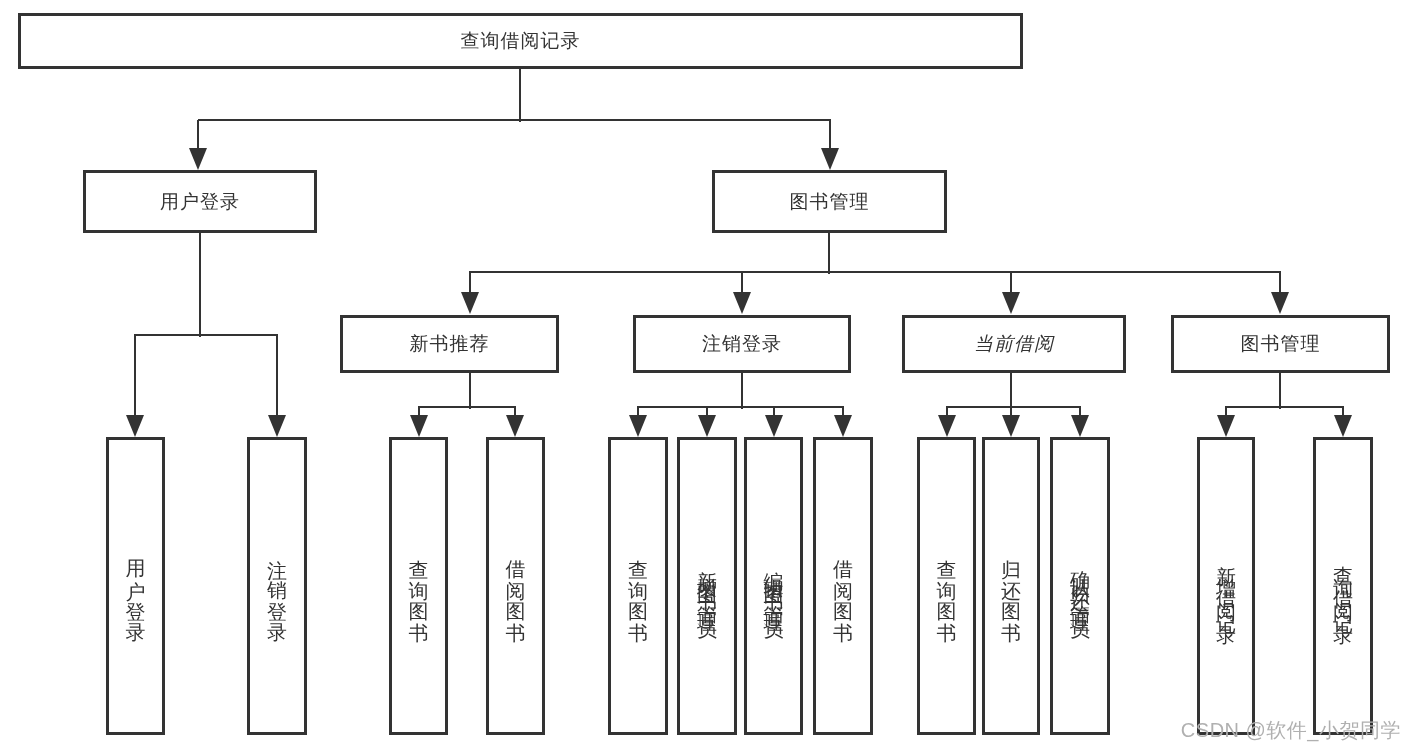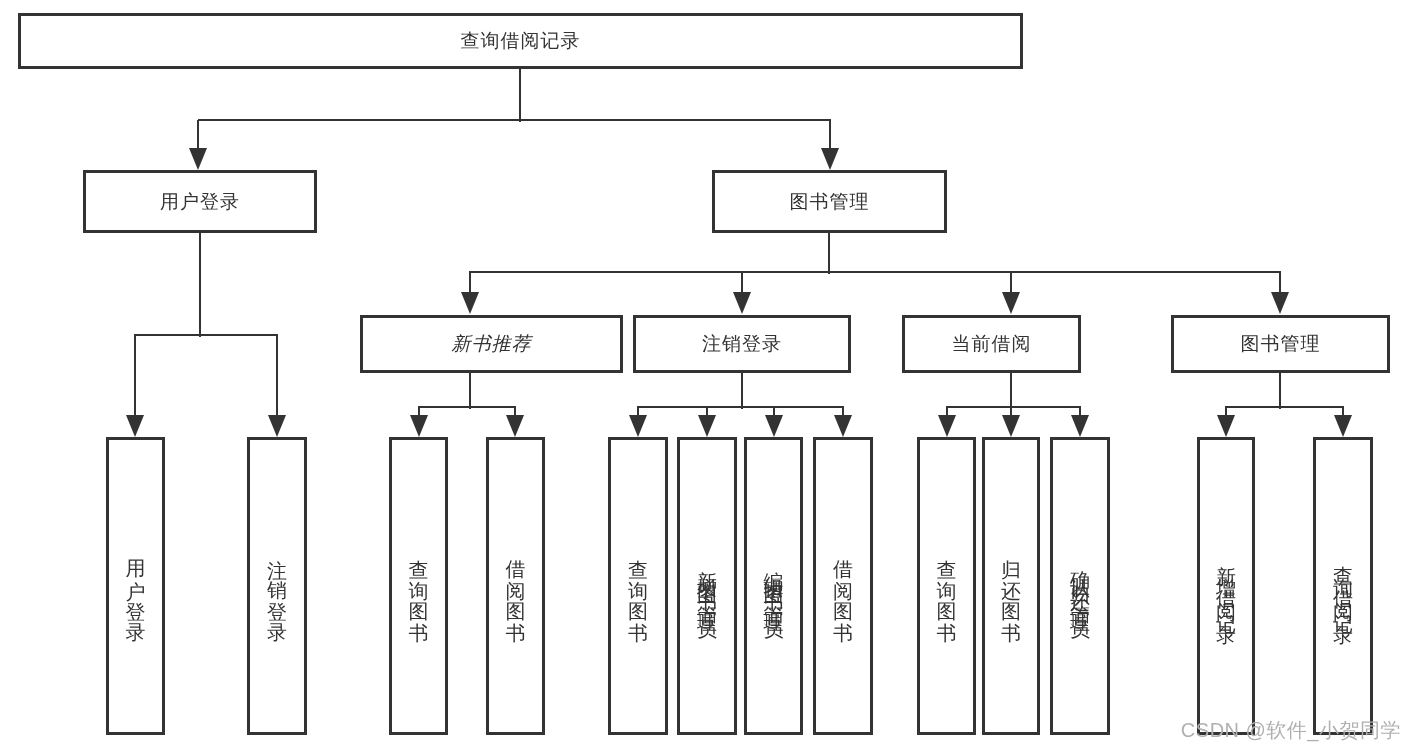--- a/index.html
+++ b/index.html
@@ -96,27 +96,27 @@
   <div id="nodes">
       <div class="node h" style="left: 18px; top: 13px; width: 1005px; height: 56px;">
         <span>查询借阅记录</span>
       </div>
       <div class="node h" style="left: 83px; top: 170px; width: 234px; height: 63px;">
         <span>用户登录</span>
       </div>
       <div class="node h" style="left: 712px; top: 170px; width: 235px; height: 63px;">
         <span>图书管理</span>
       </div>
-      <div class="node h" style="left: 360px; top: 315px; width: 263px; height: 58px; font-style: italic;">
+      <div class="node h" style="left: 340px; top: 315px; width: 219px; height: 58px;">
         <span>新书推荐</span>
       </div>
       <div class="node h" style="left: 633px; top: 315px; width: 218px; height: 58px;">
         <span>注销登录</span>
       </div>
-      <div class="node h" style="left: 902px; top: 315px; width: 179px; height: 58px;">
+      <div class="node h" style="left: 902px; top: 315px; width: 224px; height: 58px; font-style: italic;">
         <span>当前借阅</span>
       </div>
       <div class="node h" style="left: 1171px; top: 315px; width: 219px; height: 58px;">
         <span>图书管理</span>
       </div>
       <div class="node v sp-wide" style="left: 106px; top: 437px; width: 59px; height: 298px;">
         <span>用户登录</span>
       </div>
       <div class="node v sp-wide" style="left: 247px; top: 437px; width: 60px; height: 298px;">
         <span>注销登录</span>

